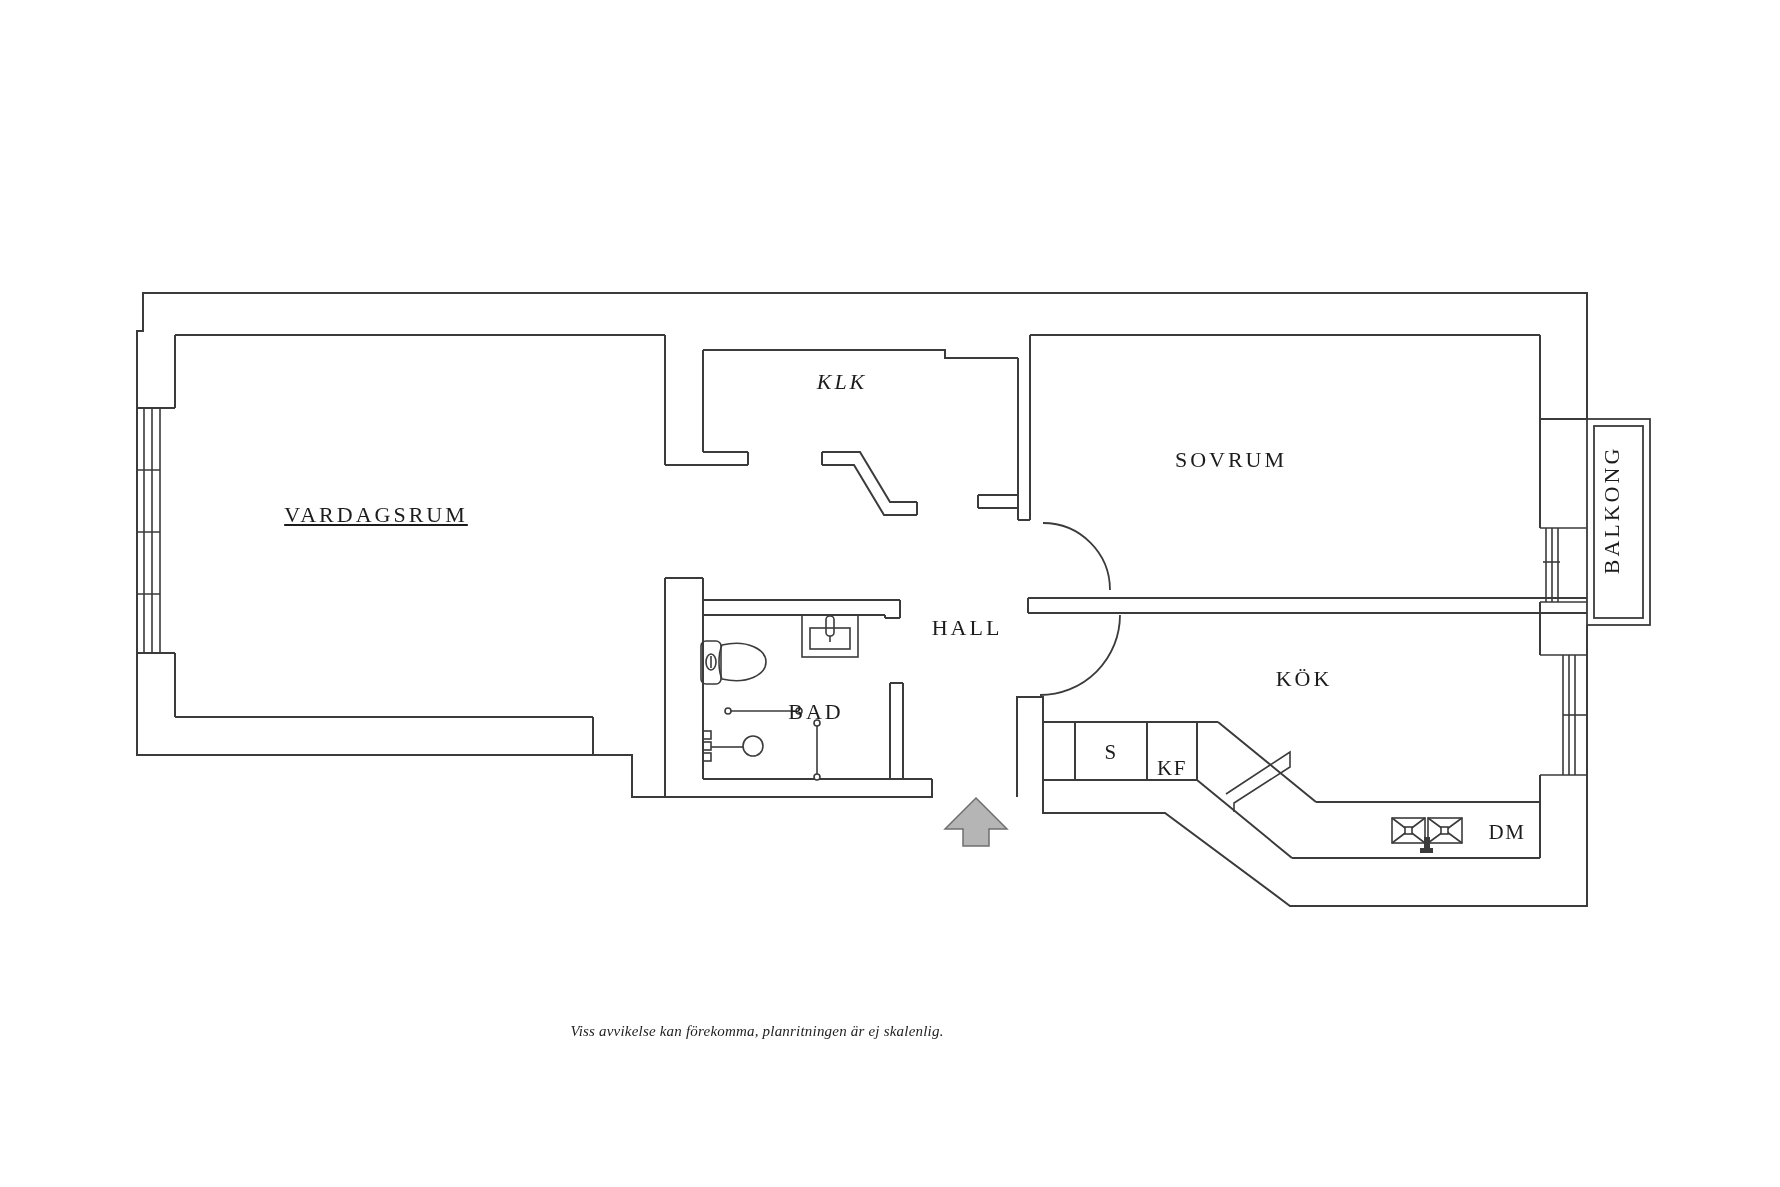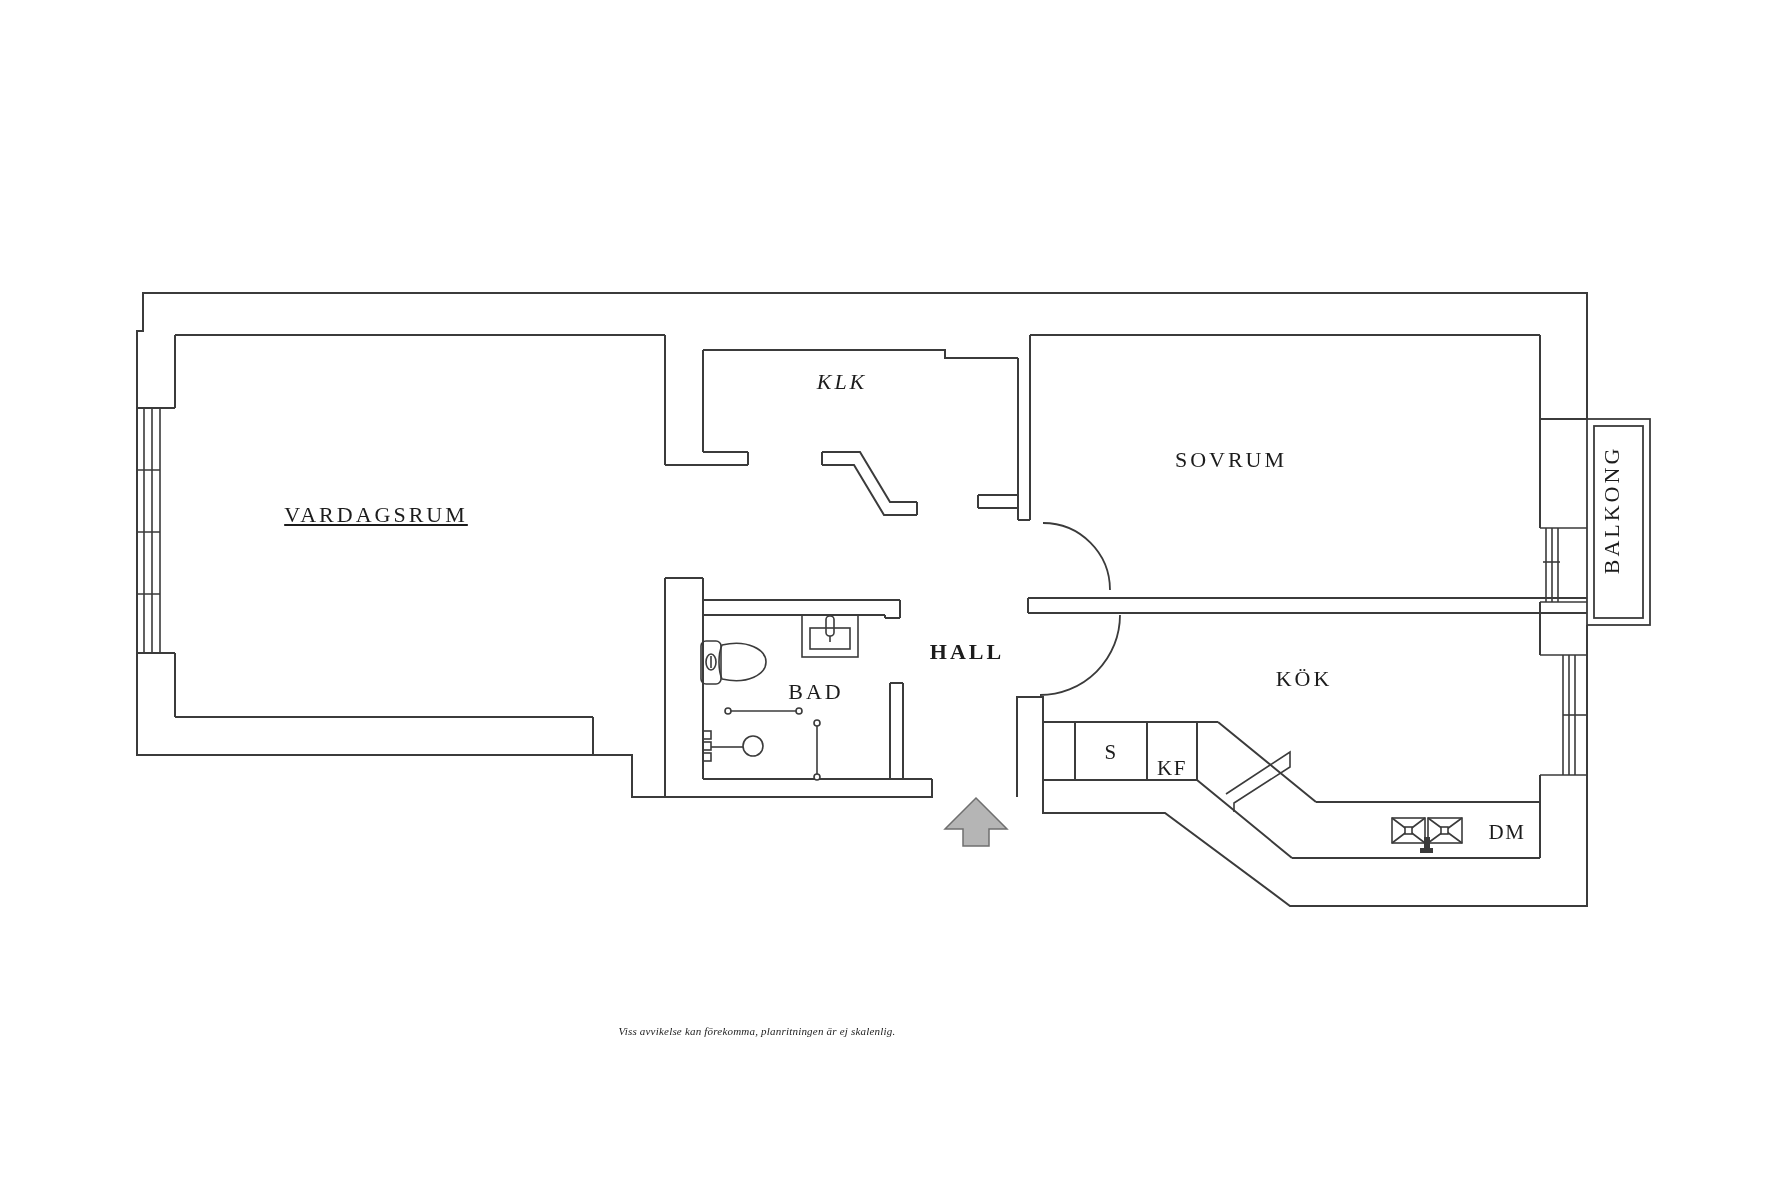--- a/index.html
+++ b/index.html
@@ -19,21 +19,21 @@
     color:#1c1c1c;
     white-space:nowrap;
     font-family:"Liberation Serif", serif;
   }
   .room-label.small{font-size:21px;letter-spacing:1.5px;}
   .room-label.rot{transform:translate(-50%,-50%) rotate(-90deg);}
   .caption{
     position:absolute;
     transform:translate(-50%,-50%);
     font-style:italic;
-    font-size:11px;
+    font-size:15px;
     color:#222222;
     letter-spacing:0.2px;
     white-space:nowrap;
     font-family:"Liberation Serif", serif;
   }
 </style>
 </head>
 <body>
 
 <div class="stage">
@@ -172,22 +172,22 @@
       <path d="M 1563,715 L 1587,715"></path>
     </g>
 
     <path d="M 976,798 L 1007,829 L 989,829 L 989,846 L 963,846 L 963,829 L 945,829 Z" fill="#b5b5b5" stroke="#6f6f6f" stroke-width="1.5"></path>
   </svg>
 
   <div class="room-label" style="left:376px;top:515px;text-decoration:underline;">VARDAGSRUM</div>
   <div class="room-label" style="left:842px;top:382px;font-style:italic;">KLK</div>
   <div class="room-label" style="left:1231px;top:460px;">SOVRUM</div>
   <div class="room-label rot" style="left:1612px;top:510px;">BALKONG</div>
-  <div class="room-label" style="left:967px;top:652px;font-weight:bold;">HALL</div>
-  <div class="room-label" style="left:816px;top:692px;font-family:Liberation Serif, serif;">BAD</div>
+  <div class="room-label" style="left:967px;top:628px;">HALL</div>
+  <div class="room-label" style="left:816px;top:712px;font-family:Liberation Serif, serif;">BAD</div>
   <div class="room-label" style="left:1304px;top:679px;text-align:center;">KÖK</div>
 
   <div class="room-label small" style="left:1111px;top:752px;">S</div>
   <div class="room-label small" style="left:1172px;top:768px;">KF</div>
   <div class="room-label small" style="left:1507px;top:832px;text-align:right;">DM</div>
 
   <div class="caption" style="left:757px;top:1031px;">Viss avvikelse kan förekomma, planritningen är ej skalenlig.</div>
 </div>
 
 </body></html>

